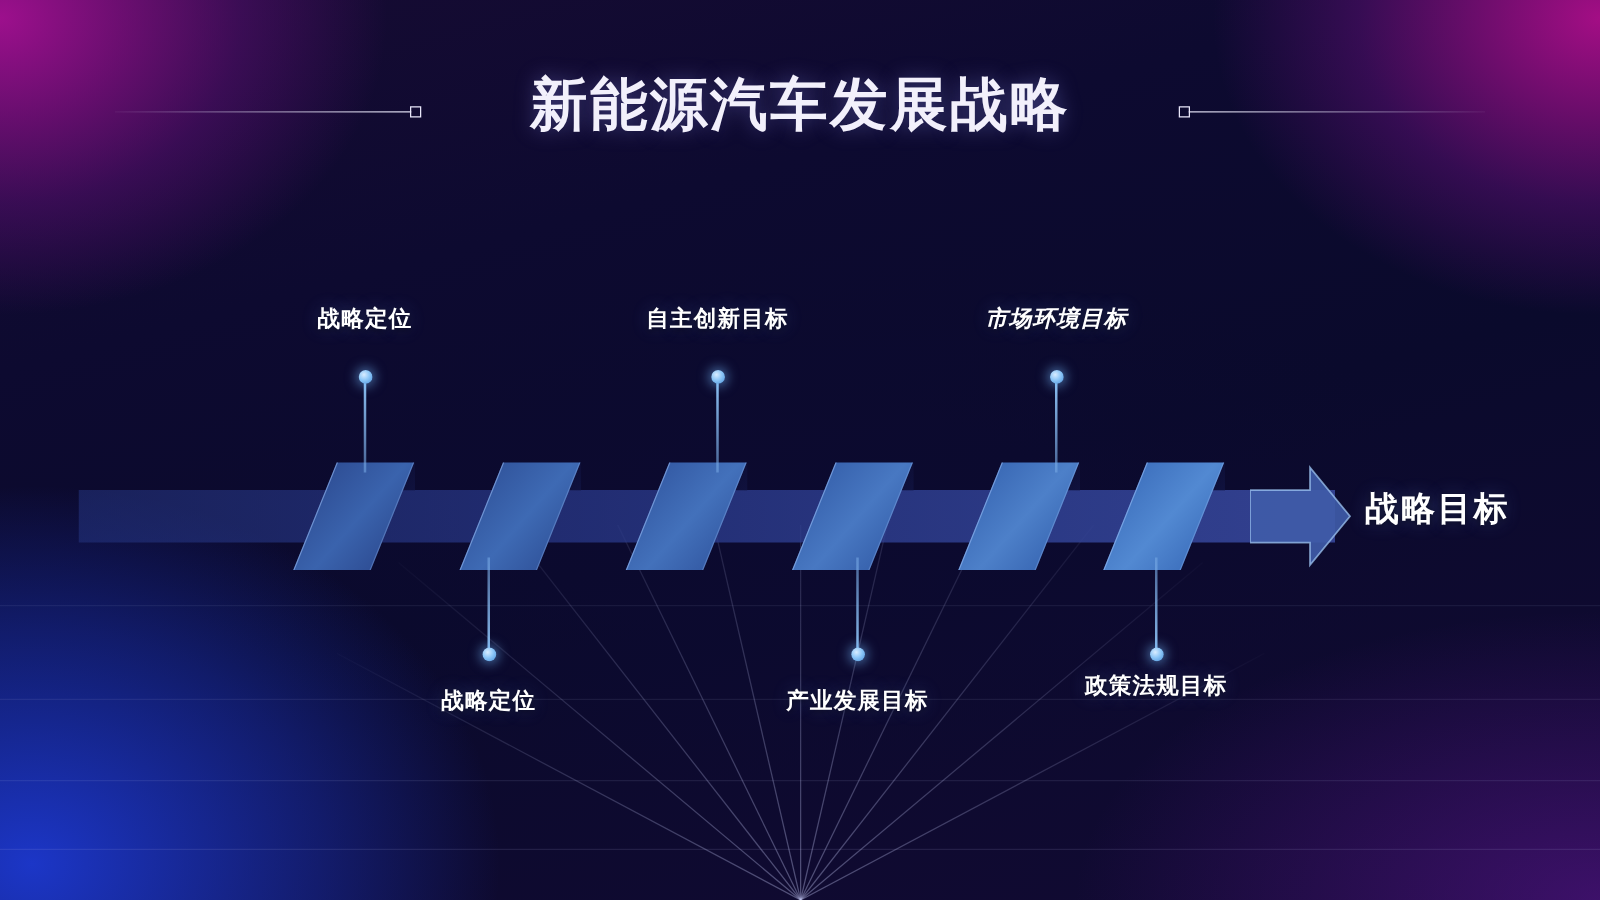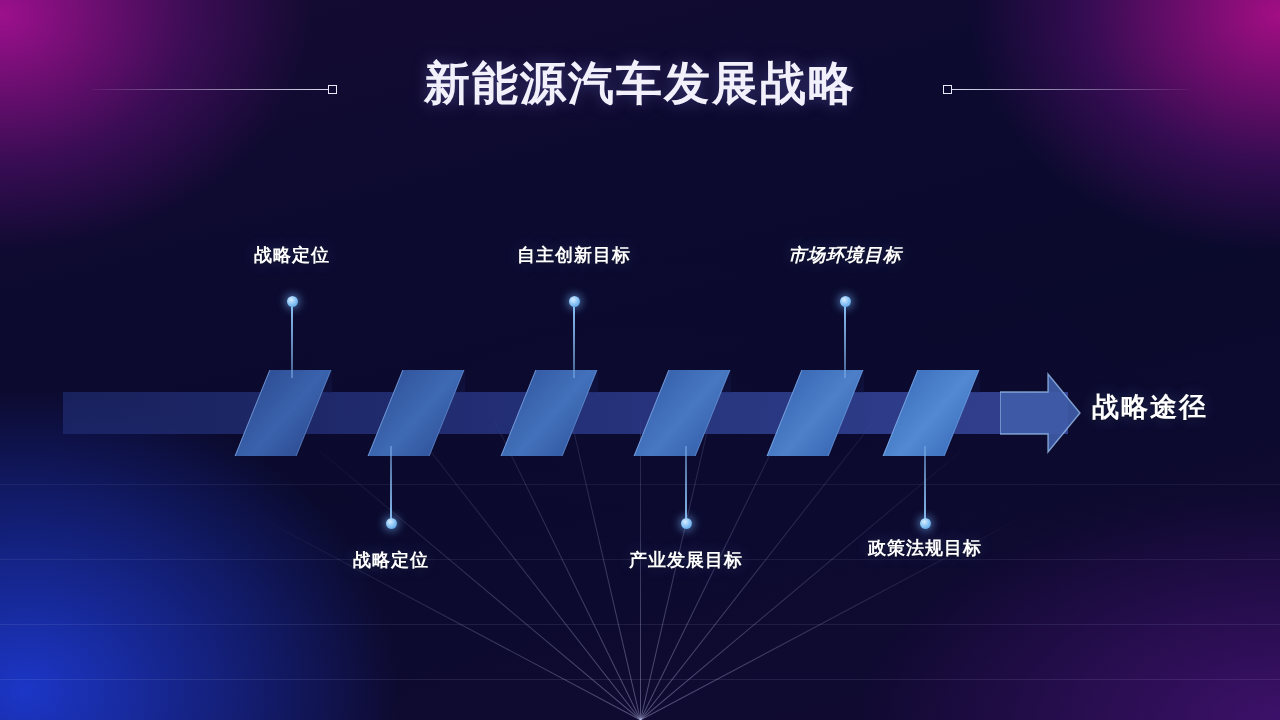--- a/index.html
+++ b/index.html
@@ -196,15 +196,15 @@
       <div class="dot" style="left: 385.5px; top: 518px;"></div>
       <div class="lbl" style="left: 391px; top: 548px;">战略定位</div>
       <div class="conn down" style="left: 685px; top: 446px; height: 82px;"></div>
       <div class="dot" style="left: 680.5px; top: 518px;"></div>
       <div class="lbl" style="left: 686px; top: 548px;">产业发展目标</div>
       <div class="conn down" style="left: 924px; top: 446px; height: 82px;"></div>
       <div class="dot" style="left: 919.5px; top: 518px;"></div>
       <div class="lbl" style="left: 925px; top: 536px;">政策法规目标</div>
     </div>
 
-  <div class="lbl-end">战略途径</div>
+  <div class="lbl-end">战略目标</div>
 
 </div>
 
 </body></html>

